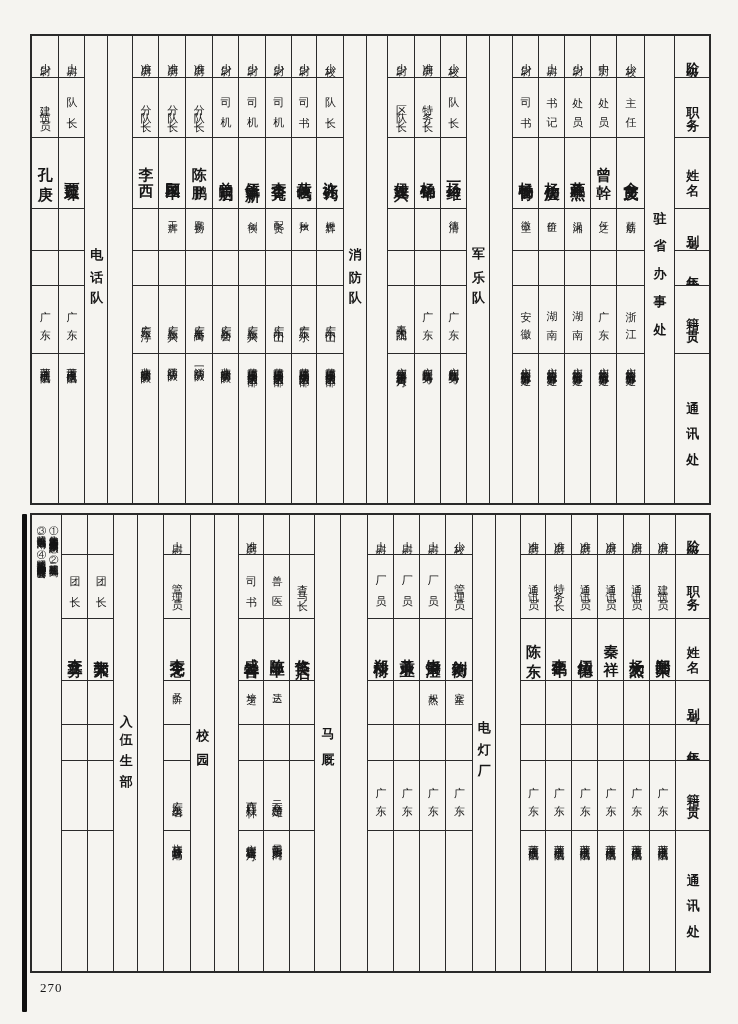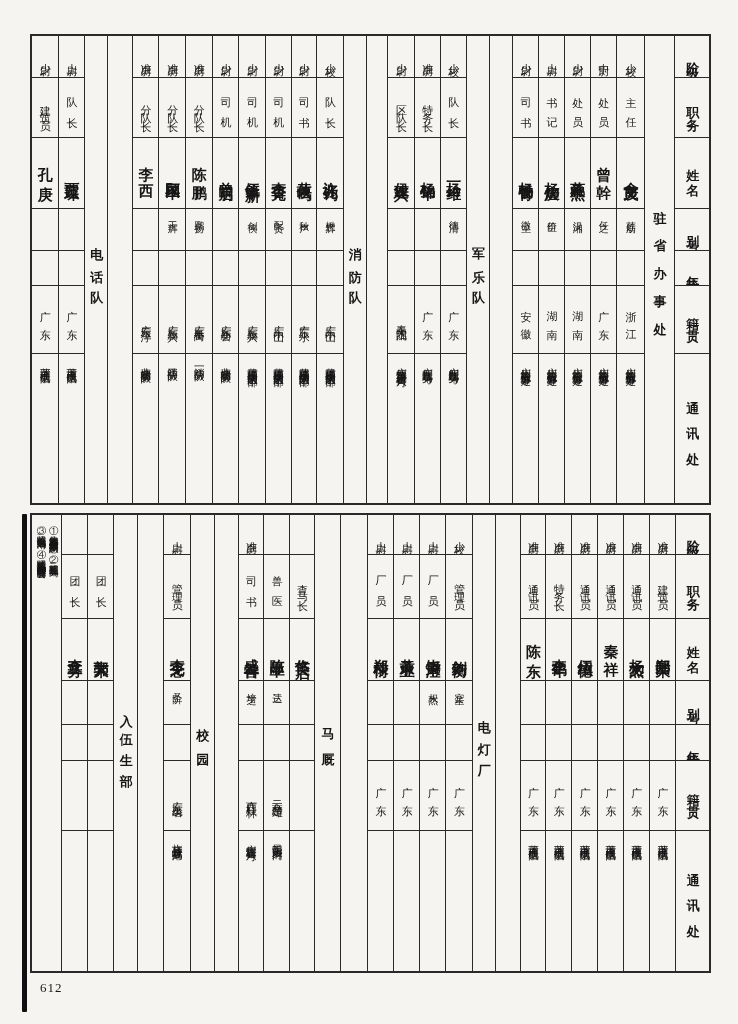--- a/index.html
+++ b/index.html
@@ -500,13 +500,13 @@
       <div class="cell r0 hcell h0">阶级</div>
       <div class="cell r1 hcell h1">职务</div>
       <div class="cell r2 hcell h2">姓名</div>
       <div class="cell r3 hcell h3">别号</div>
       <div class="cell r4 hcell h4">年龄</div>
       <div class="cell r5 hcell h5">籍贯</div>
       <div class="cell r6 hcell h6">通讯处</div>
     </div>
   </div>
 <div class="scan-artifact"></div>
-<div class="page-number">612</div>
+<div class="page-number">270</div>
 
 </body></html>

